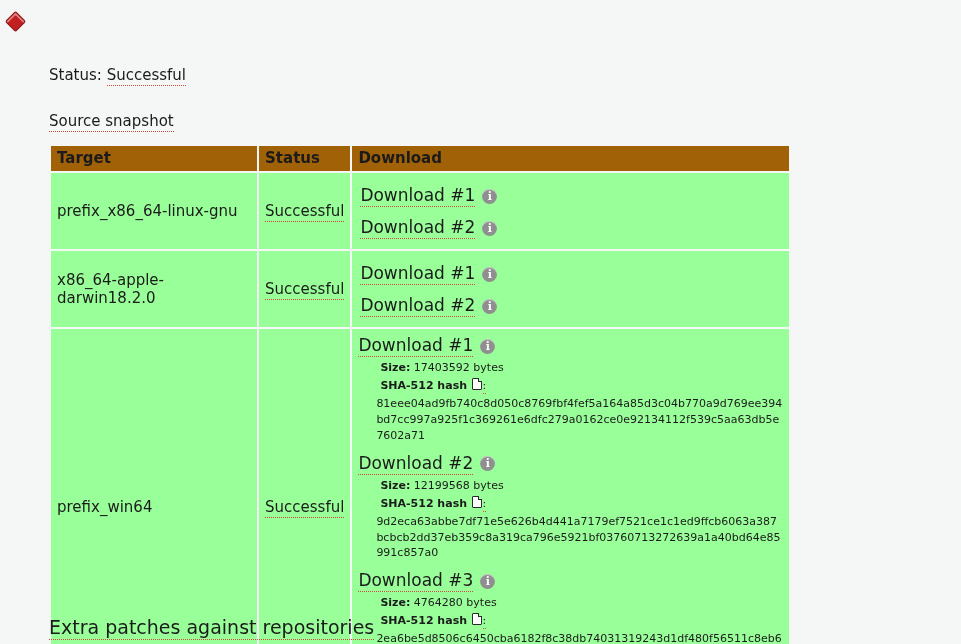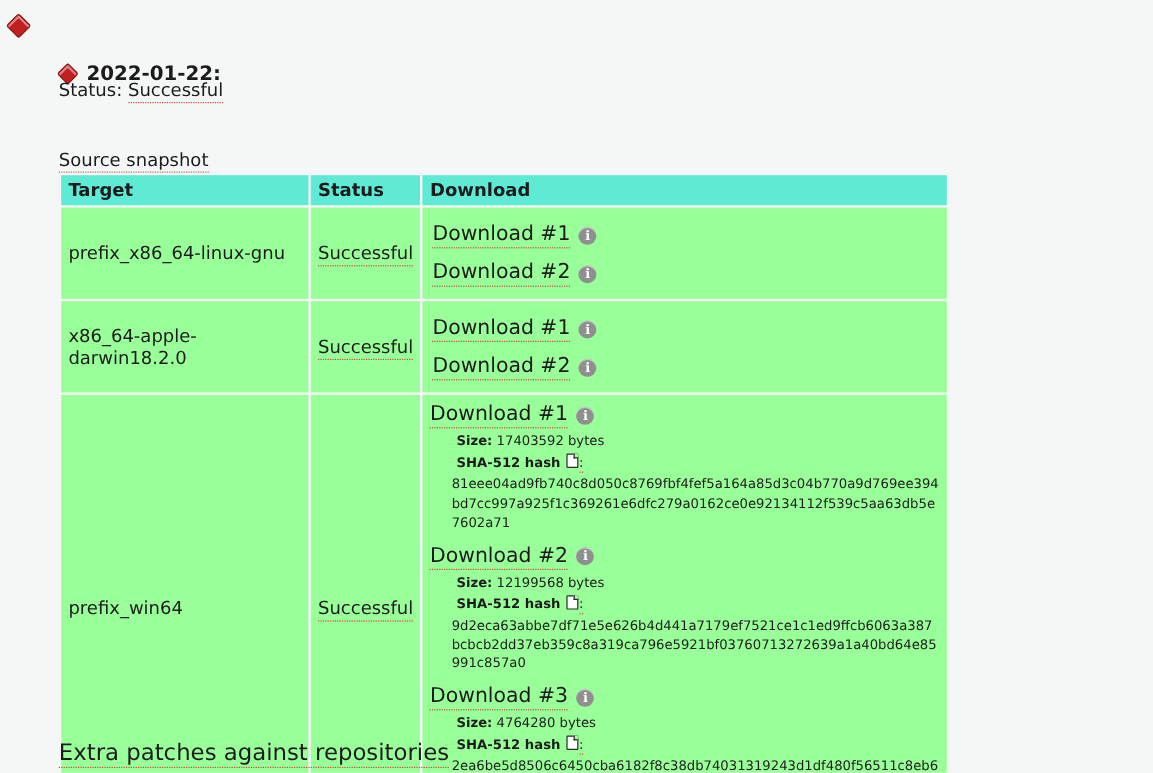--- a/index.html
+++ b/index.html
@@ -52,21 +52,21 @@
   .diamond.small { width: 11px; height: 11px; }
 
   
   .statusline {
     position: absolute;
     left: 49px; top: 66px;
     font-size: 15px;
   }
   .srcline {
     position: absolute;
-    left: 49px; top: 124px;
+    left: 49px; top: 112px;
     font-size: 15px;
   }
   .extraline {
     position: absolute;
     left: 49px; top: 616px;
     font-size: 19px;
   }
 
   
   .dlink {
@@ -82,21 +82,21 @@
     position: absolute;
     left: 49px;
     top: 144px;
     width: 742px;
     border-collapse: separate;
     border-spacing: 2px;
     background: #f5f6f6;
     font-size: 15px;
   }
   table.builds th {
-    background: #5eead4;
+    background: #a16207;
     text-align: left;
     font-weight: bold;
     padding: 3px 6px 4px 6px;
     font-size: 15px;
     color: #1b1b1b;
     vertical-align: middle;
     height: 18px;
   }
   table.builds td {
     background: #99ff99;
@@ -185,24 +185,20 @@
 </style>
 </head>
 <body>
 
 <div class="page">
 
   <div class="h1">
     <span class="diamond"></span>
   </div>
 
-  <div class="h2">
-    <span class="diamond small"></span>
-    <span>2022-01-22:</span>
-  </div>
 
   <div class="statusline">
     <span>Status:</span>
     <span class="dlink">Successful</span>
   </div>
 
   <div class="srcline">
     <span class="dlink">Source snapshot</span>
   </div>
 

